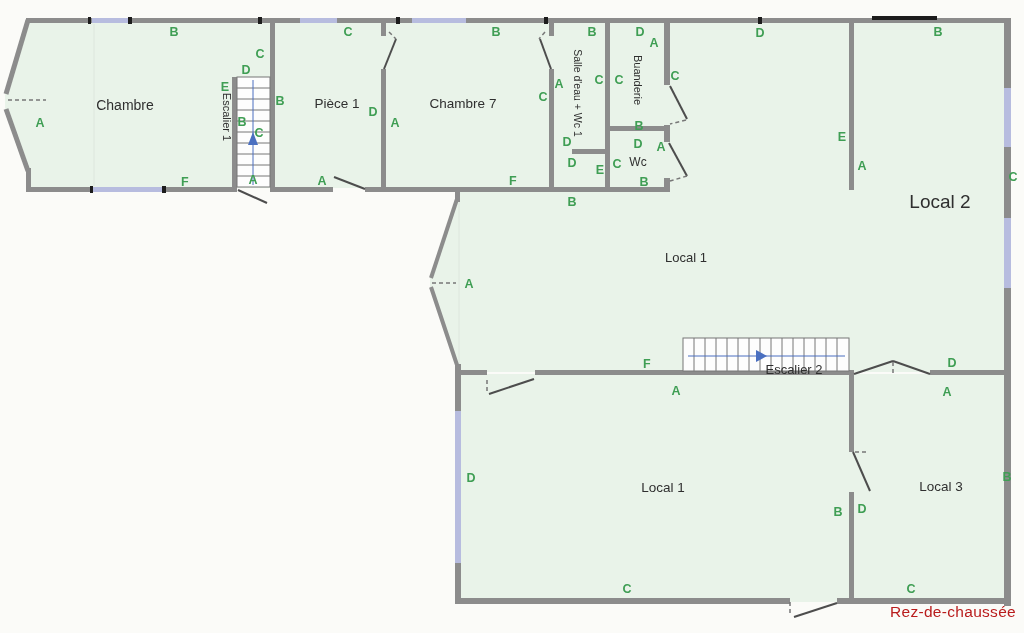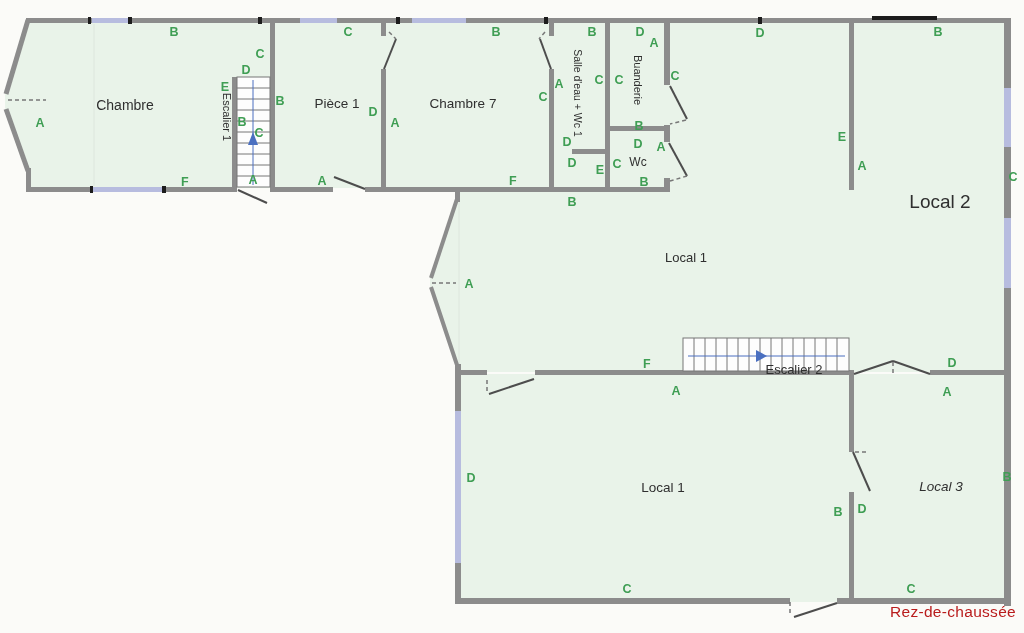--- a/index.html
+++ b/index.html
@@ -227,17 +227,17 @@
       <span class="room-label vertical" style="left: 226px; top: 117px; font-size: 11px;">Escalier 1</span>
       <span class="room-label" style="left: 325px; top: 104px; font-size: 13.5px; margin-left: 12px;">Pièce 1</span>
       <span class="room-label" style="left: 463px; top: 104px; font-size: 13.5px;">Chambre 7</span>
       <span class="room-label vertical" style="left: 578px; top: 93px; font-size: 10.5px;">Salle d'eau + Wc 1</span>
       <span class="room-label vertical" style="left: 637px; top: 80px; font-size: 11px;">Buanderie</span>
       <span class="room-label" style="left: 638px; top: 162px; font-size: 12px;">Wc</span>
       <span class="room-label" style="left: 686px; top: 257px; font-size: 13px;">Local 1</span>
       <span class="room-label" style="left: 940px; top: 201px; font-size: 19px;">Local 2</span>
       <span class="room-label" style="left: 794px; top: 329px; font-size: 13px; margin-top: 40px;">Escalier 2</span>
       <span class="room-label" style="left: 663px; top: 488px; font-size: 13.5px;">Local 1</span>
-      <span class="room-label" style="left: 941px; top: 487px; font-size: 13.5px; font-style: italic;">Local 3</span>
+      <span class="room-label" style="left: 941px; top: 487px; font-size: 13.5px;">Local 3</span>
     </div>
 
   <div id="floor-title">Rez-de-chaussée</div>
 </div>
 
 </body></html>

